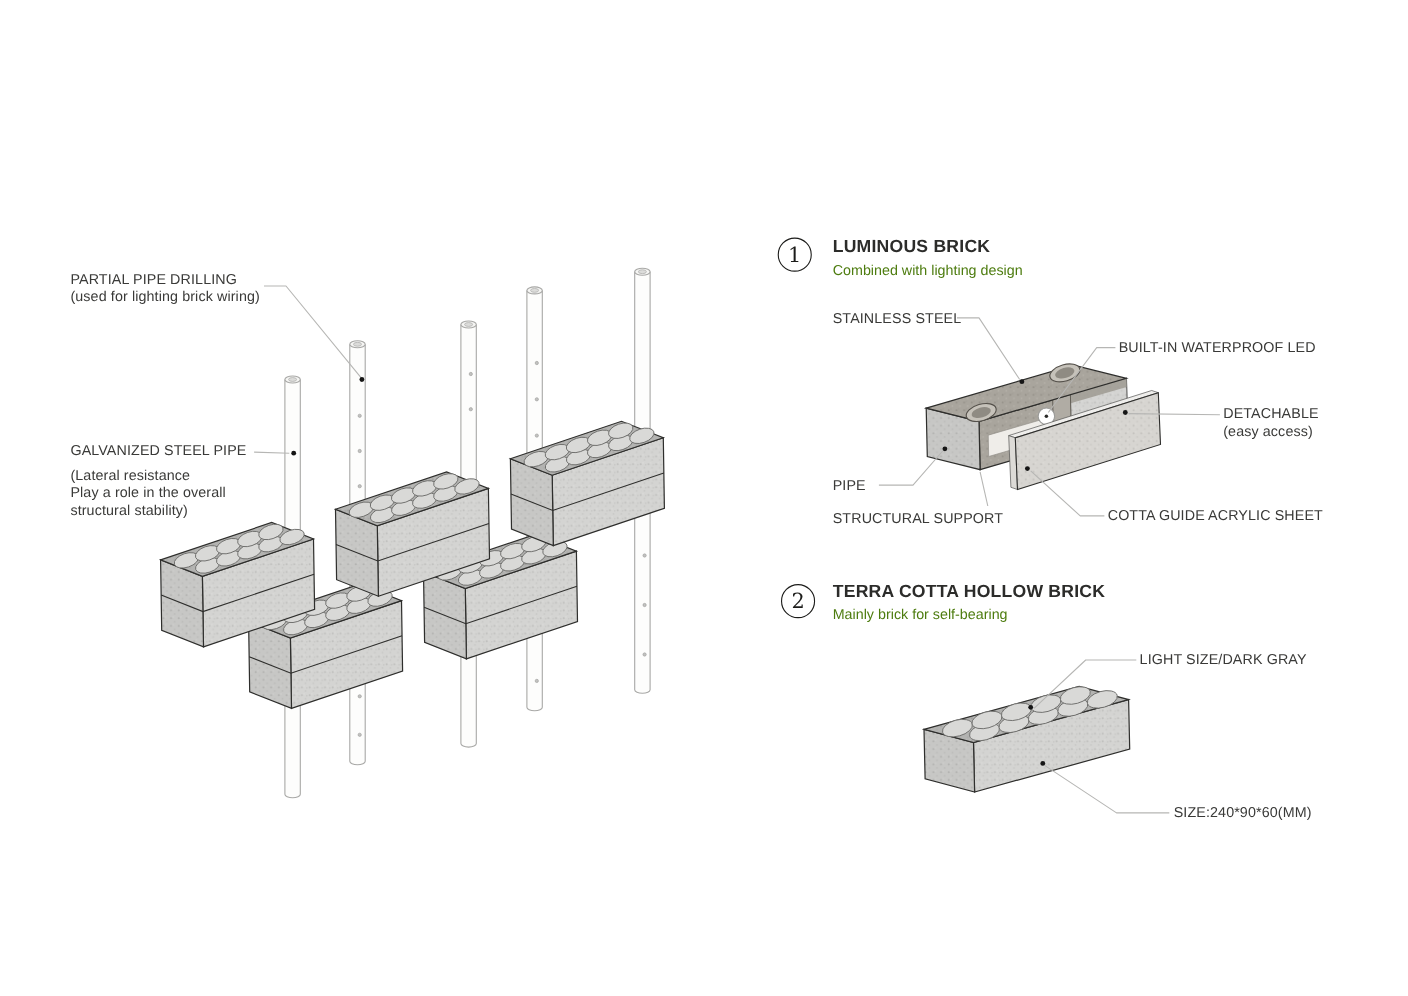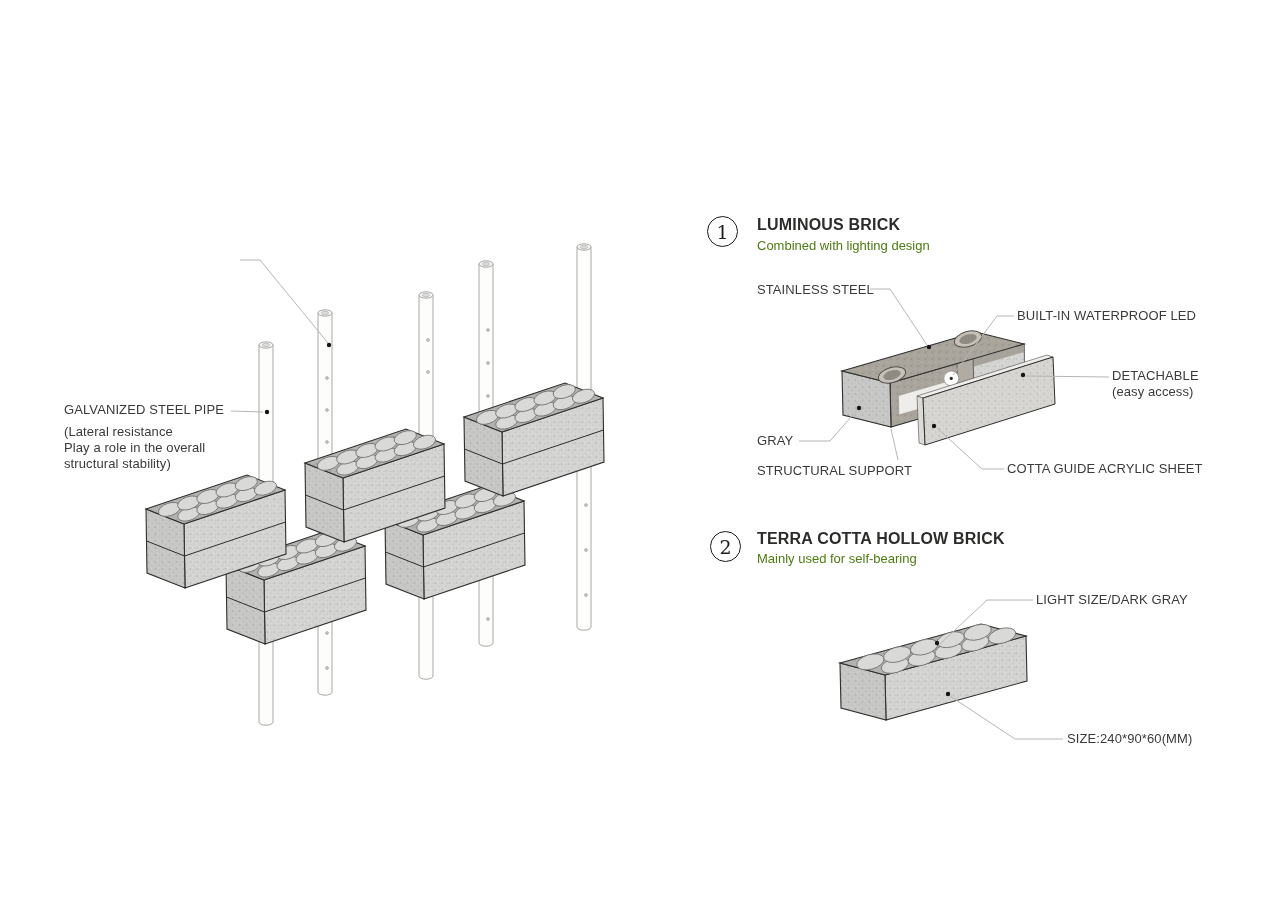--- a/index.html
+++ b/index.html
@@ -227,40 +227,42 @@
           <circle cx="929" cy="347" r="2.2" fill="#151515"></circle>
           <circle cx="1023" cy="375" r="2.2" fill="#151515"></circle>
           <circle cx="859" cy="408" r="2.2" fill="#151515"></circle>
           <circle cx="934" cy="426" r="2.2" fill="#151515"></circle>
           <circle cx="937" cy="643" r="2.2" fill="#151515"></circle>
           <circle cx="948" cy="694" r="2.2" fill="#151515"></circle>
         </g>
       </g>
   </svg>
 
+  <div class="lbl" style="left:64px;top:246px">PARTIAL PIPE DRILLING
+(used for lighting brick wiring)</div>
   <div class="lbl" style="left:64px;top:402px">GALVANIZED STEEL PIPE</div>
   <div class="lbl" style="left:64px;top:424px">(Lateral resistance
 Play a role in the overall
 structural stability)</div>
 
   <div class="num-circle" style="left:707px;top:216px">
       <span>1</span>
     </div>
   <div class="section-title" style="left:757px;top:216px">LUMINOUS BRICK</div>
   <div class="section-sub" style="left:757px;top:238px">Combined with lighting design</div>
 
   <div class="lbl" style="left:757px;top:282px">STAINLESS STEEL</div>
   <div class="lbl" style="left:1017px;top:308px">BUILT-IN WATERPROOF LED</div>
   <div class="lbl" style="left:1112px;top:368px">DETACHABLE
 (easy access)</div>
-  <div class="lbl" style="left:757px;top:433px">GRAY</div>
+  <div class="lbl" style="left:757px;top:433px">PIPE</div>
   <div class="lbl" style="left:757px;top:463px">STRUCTURAL SUPPORT</div>
   <div class="lbl" style="left:1007px;top:461px">COTTA GUIDE ACRYLIC SHEET</div>
 
   <div class="num-circle" style="left:710px;top:531px">
       <span>2</span>
     </div>
   <div class="section-title" style="left:757px;top:530px">TERRA COTTA HOLLOW BRICK</div>
-  <div class="section-sub" style="left:757px;top:551px">Mainly used for self-bearing</div>
+  <div class="section-sub" style="left:757px;top:551px">Mainly brick for self-bearing</div>
 
   <div class="lbl" style="left:1036px;top:592px">LIGHT SIZE/DARK GRAY</div>
   <div class="lbl" style="left:1067px;top:731px">SIZE:240*90*60(MM)</div>
 </div>
 
 </body></html>

